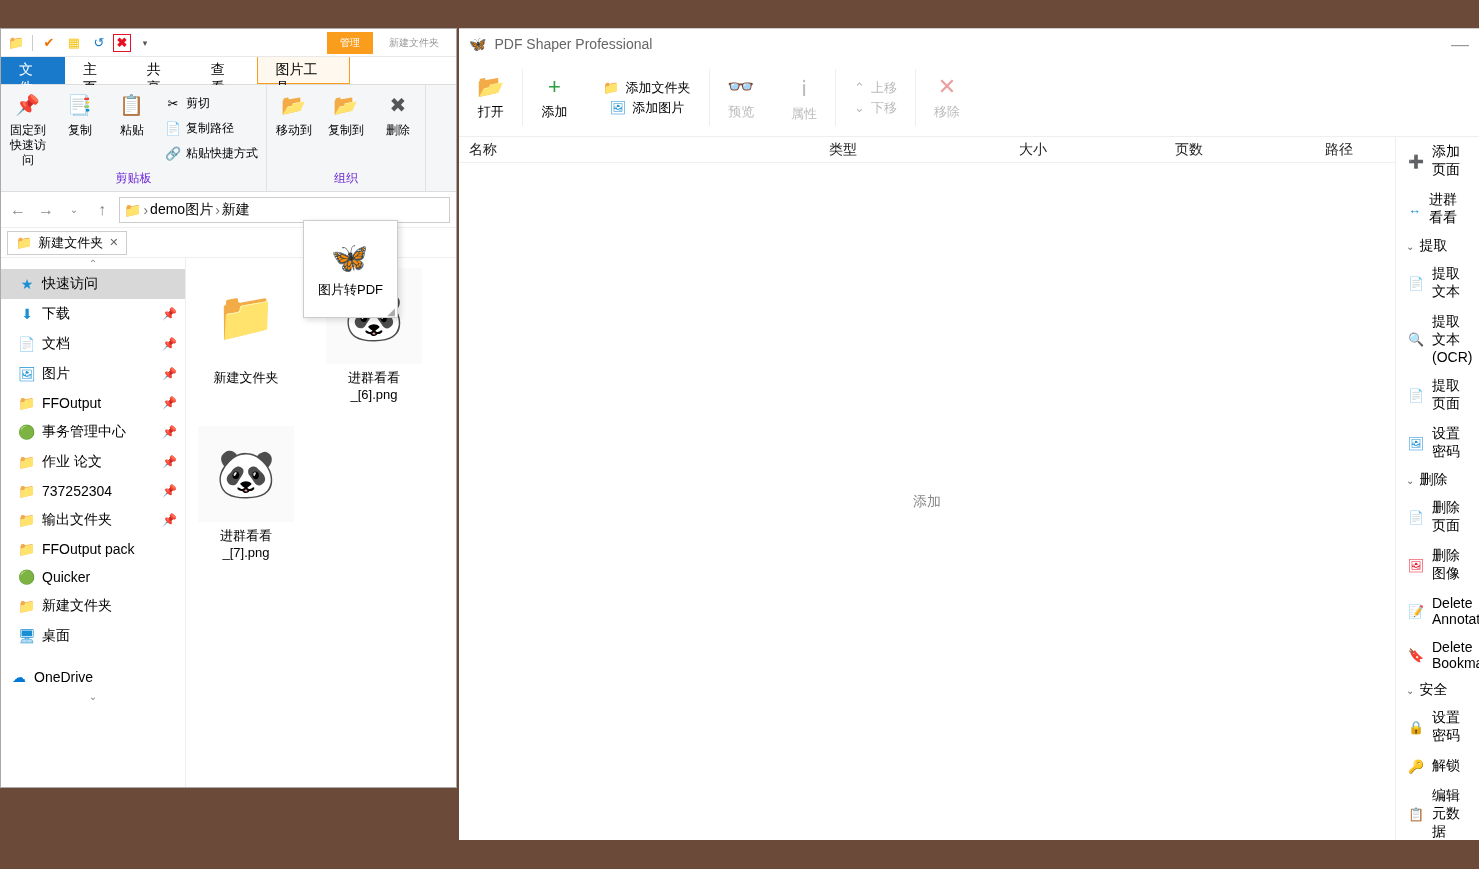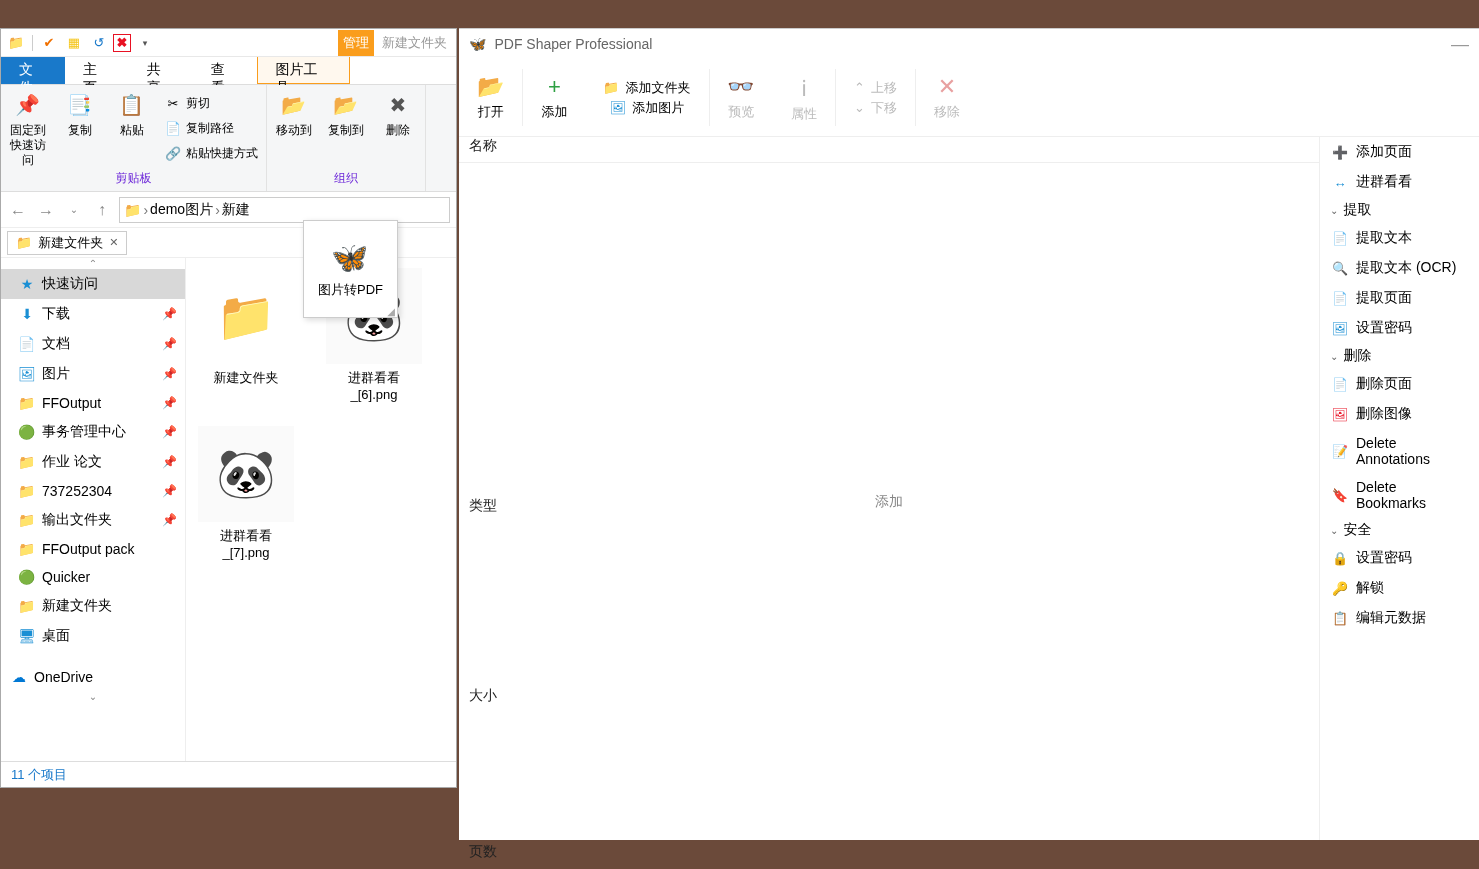--- a/index.html
+++ b/index.html
@@ -3,21 +3,21 @@
 <meta charset="utf-8">
 <style>
 * { box-sizing: border-box; margin: 0; padding: 0; }
 body { font-family: "Microsoft YaHei", "Segoe UI", sans-serif; font-size: 13px; background: #6b4a3a; width: 1479px; height: 869px; overflow: hidden; position: relative; }
 
 
 .explorer { position: absolute; left: 0; top: 28px; width: 457px; height: 760px; background: #fff; border: 1px solid #aaa; display: flex; flex-direction: column; }
 .exp-title { height: 28px; display: flex; align-items: center; padding: 0 4px; gap: 3px; background: #fff; border-bottom: 1px solid #e8e8e8; }
 .exp-qat-icon { width: 22px; height: 22px; display: flex; align-items: center; justify-content: center; font-size: 13px; }
 .exp-qat-sep { width:1px; height:16px; background:#ccc; margin:0 2px; }
-.exp-tab1 { padding: 3px 4px; border: 1px solid transparent; cursor: pointer; font-size: 13px; }
+.exp-tab1 { padding: 3px 12px; border: 1px solid transparent; cursor: pointer; font-size: 10px; }
 .exp-tab1.manage { background: #fa9d1c; color: #fff; font-weight: 500; margin-left: auto; }
 .exp-tab1.context { color: #999; }
 .exp-tabs2 { height: 28px; display: flex; background: #fff; border-bottom: 1px solid #ddd; }
 .exp-tab2 { padding: 4px 18px; cursor: pointer; font-size: 14px; }
 .exp-tab2.active { background: #1979ca; color: #fff; }
 .exp-tab2.img { background: #fff8ee; border:1px solid #fa9d1c; border-top:none; }
 .exp-ribbon { height: 107px; display: flex; background: #f5f6f7; border-bottom: 1px solid #ddd; }
 .ribbon-group { display: flex; flex-direction: column; align-items: center; padding: 2px 4px; border-right: 1px solid #e2e2e2; }
 .ribbon-group-label { font-size: 12px; color: #6d28d9; padding: 2px 0; }
 .ribbon-row { display: flex; gap: 6px; flex: 1; align-items: flex-start; padding-top: 4px; }
@@ -60,21 +60,21 @@
 .shp-menu span { cursor: pointer; }
 .shp-toolbar { height: 78px; display: flex; border-bottom: 1px solid #eee; }
 .shp-tb-col { display: flex; flex-direction: column; align-items: center; justify-content: center; gap: 3px; padding: 0 18px; cursor: pointer; font-size: 13px; }
 .shp-tb-col.disabled { color: #bbb; }
 .shp-tb-sep { width: 1px; background: #eee; margin: 10px 0; }
 .shp-tb-ico { font-size: 22px; }
 .shp-tb-col.double { gap:2px; }
 .shp-tb-col.double .row { display:flex; align-items:center; gap:6px; font-size:13px; }
 .shp-content { flex: 1; display: flex; min-height: 0; }
 .shp-list { flex: 1; display: flex; flex-direction: column; }
-.shp-list-header { height: 26px; display: flex; align-items: flex-start; padding: 0 10px; gap: 100px; border-bottom: 1px solid #eee; font-size: 14px; color: #222; flex-direction: column; }
+.shp-list-header { height: 26px; display: flex; align-items: center; padding: 0 10px; gap: 100px; border-bottom: 1px solid #eee; font-size: 14px; color: #222; }
 .shp-list-header span:first-child { flex: 0 0 260px; }
 .shp-list-header span:nth-child(2) { flex: 0 0 90px; }
 .shp-list-header span:nth-child(3) { flex: 0 0 56px; font-family: Liberation Mono, monospace; }
 .shp-list-header span:nth-child(4) { flex: 0 0 50px; }
 .shp-list-header span:nth-child(5) { flex: 0 0 60px; }
 .shp-empty { flex: 1; display: flex; align-items: center; justify-content: center; color: #888; font-size: 14px; }
 .shp-side { width: 160px; border-left: 1px solid #eee; overflow-y: auto; }
 .shp-side-hdr { display:flex; align-items:center; gap:5px; padding: 4px 10px; font-size: 14px; font-weight: 500; cursor:pointer; }
 .shp-side-hdr .chev { font-size:10px; color:#666; }
 .shp-side-item { display: flex; align-items: center; gap: 8px; padding: 6px 12px; font-size: 14px; cursor: pointer; }
@@ -256,23 +256,20 @@
         <div class="file-name" style="white-space:pre-line">进群看看
 _[6].png</div>
       </div>
       <div class="file-item">
         <div class="file-thumb">🐼</div>
         <div class="file-name" style="white-space:pre-line">进群看看
 _[7].png</div>
       </div>
     </div>
   </div>
-  <div class="exp-status">
-    <span>11 个项目</span>
-  </div>
 </div>
 
 <div class="float-tool">
   <span class="float-tool-ico">🦋</span>
   <span class="float-tool-label">图片转PDF</span>
   <span class="float-resize">◢</span>
 </div>
 
 <div class="shaper">
   <div class="shp-title">

